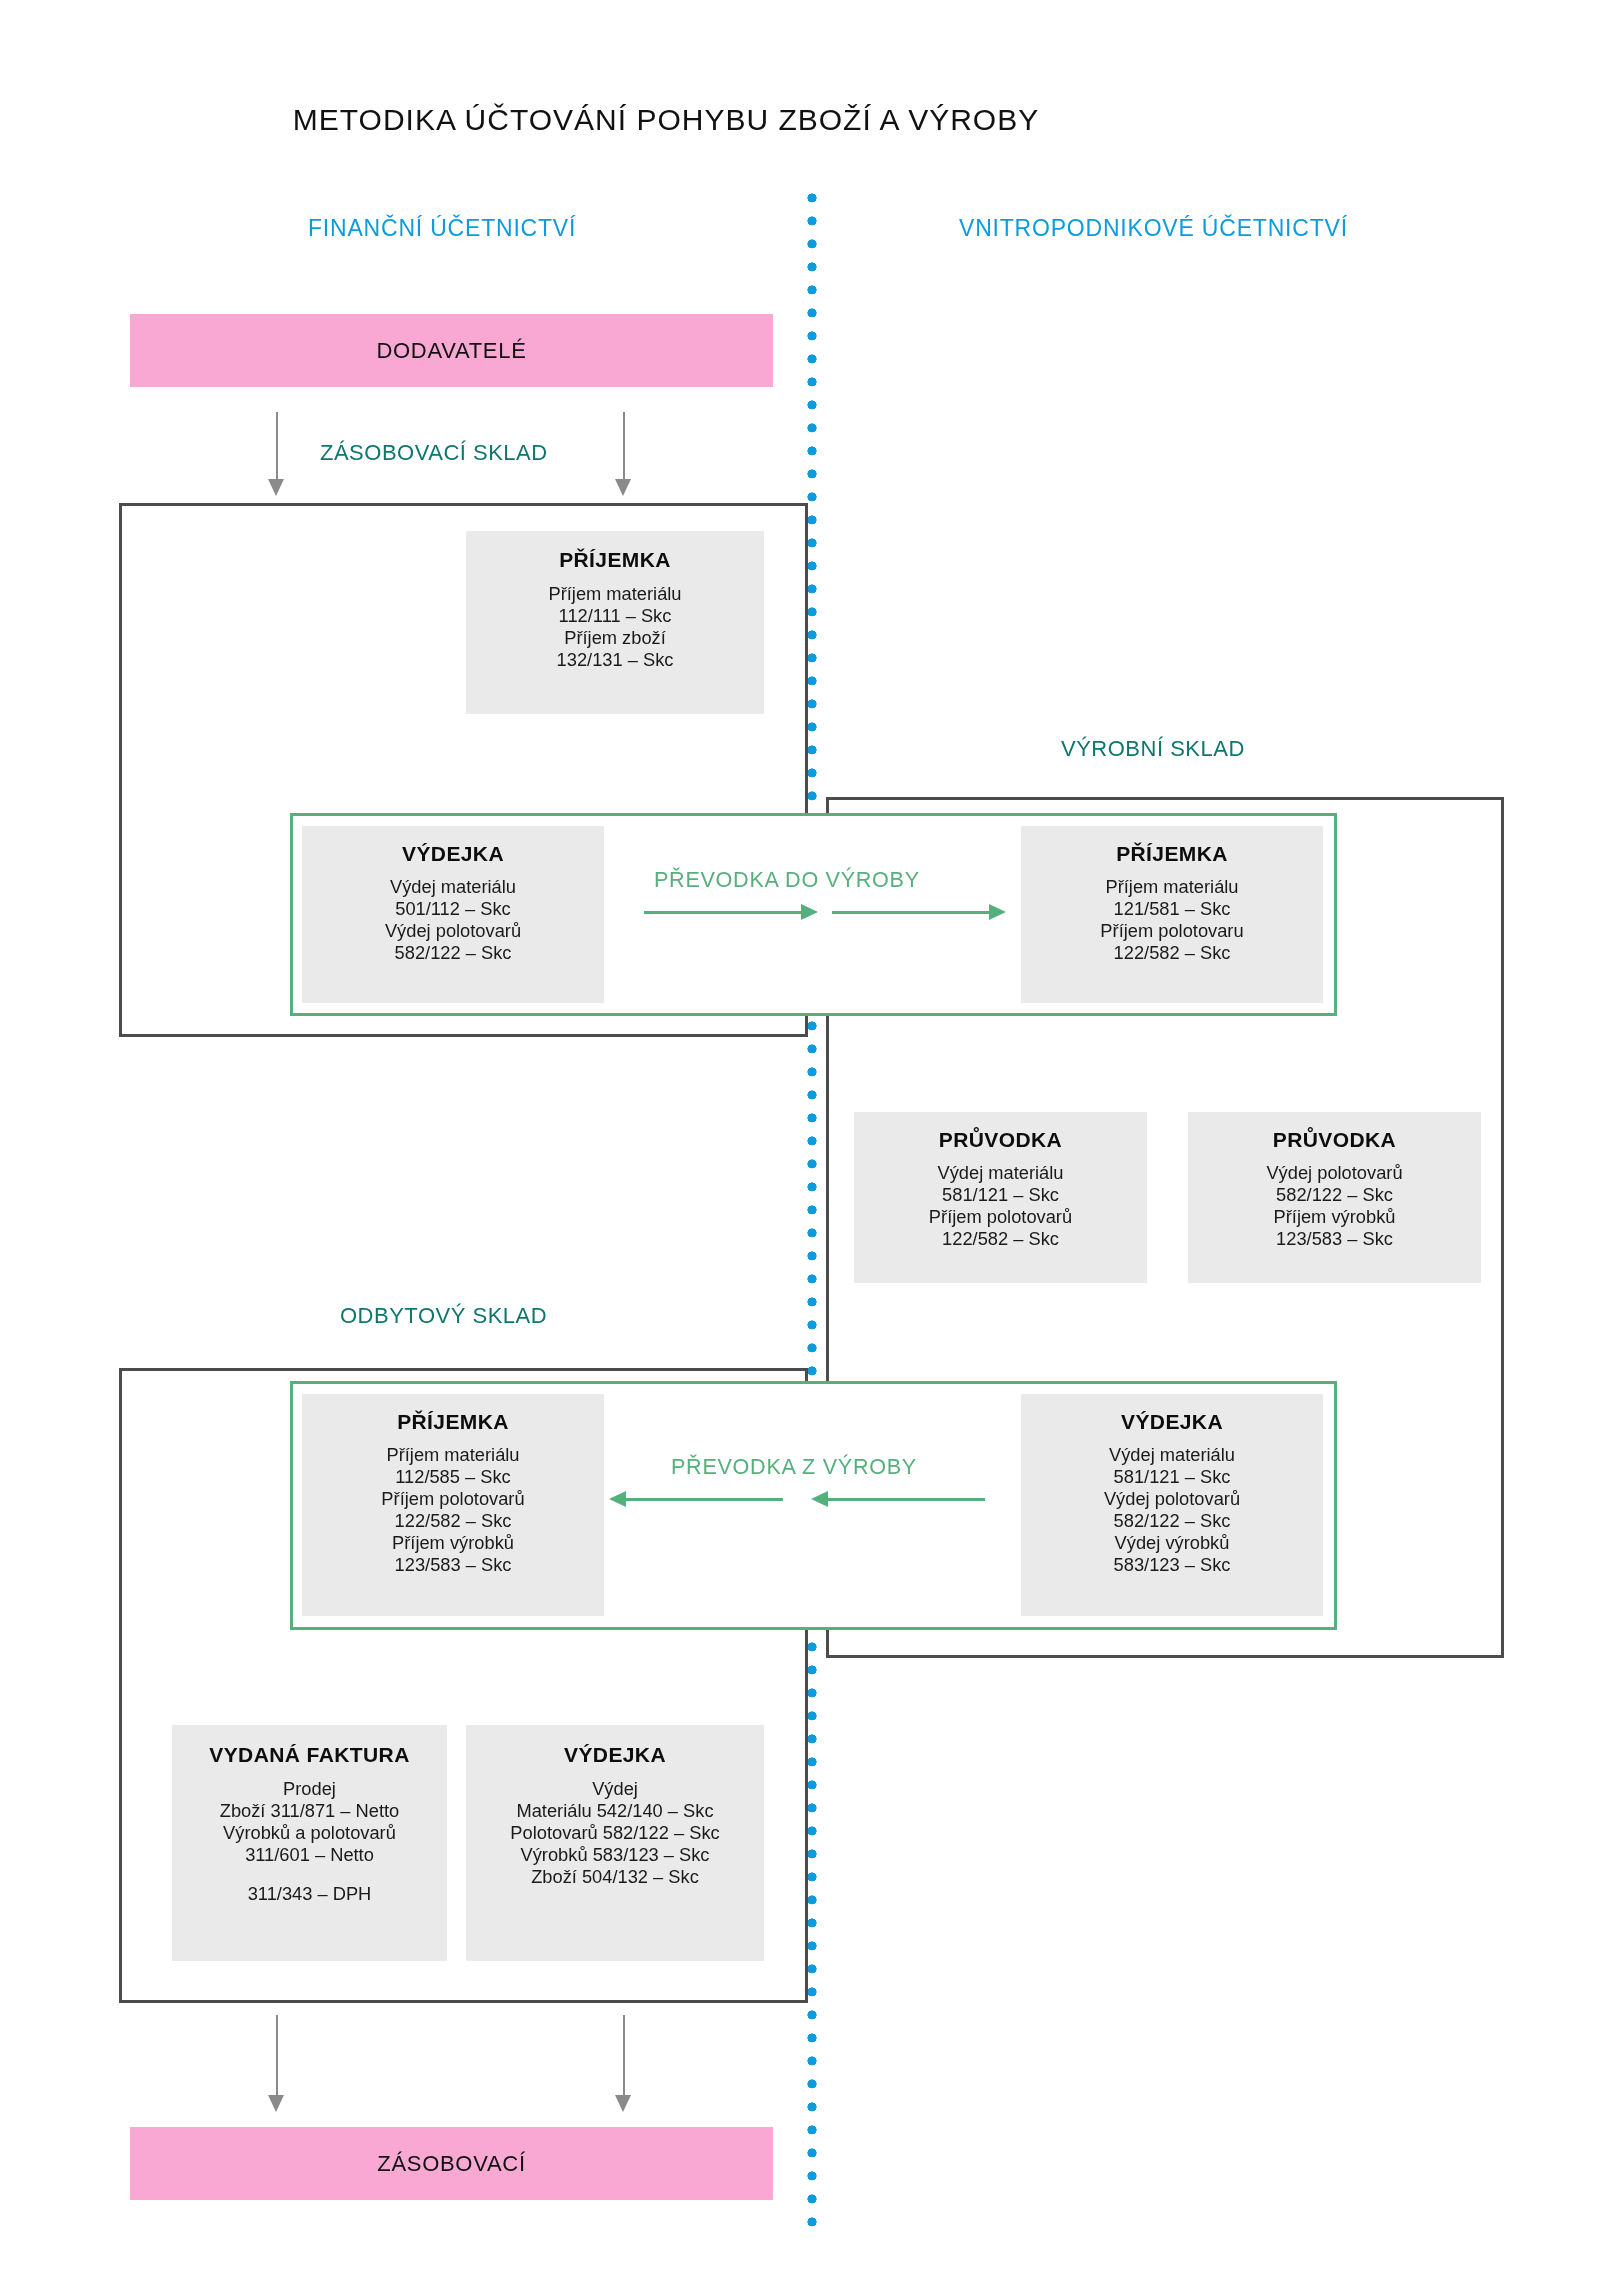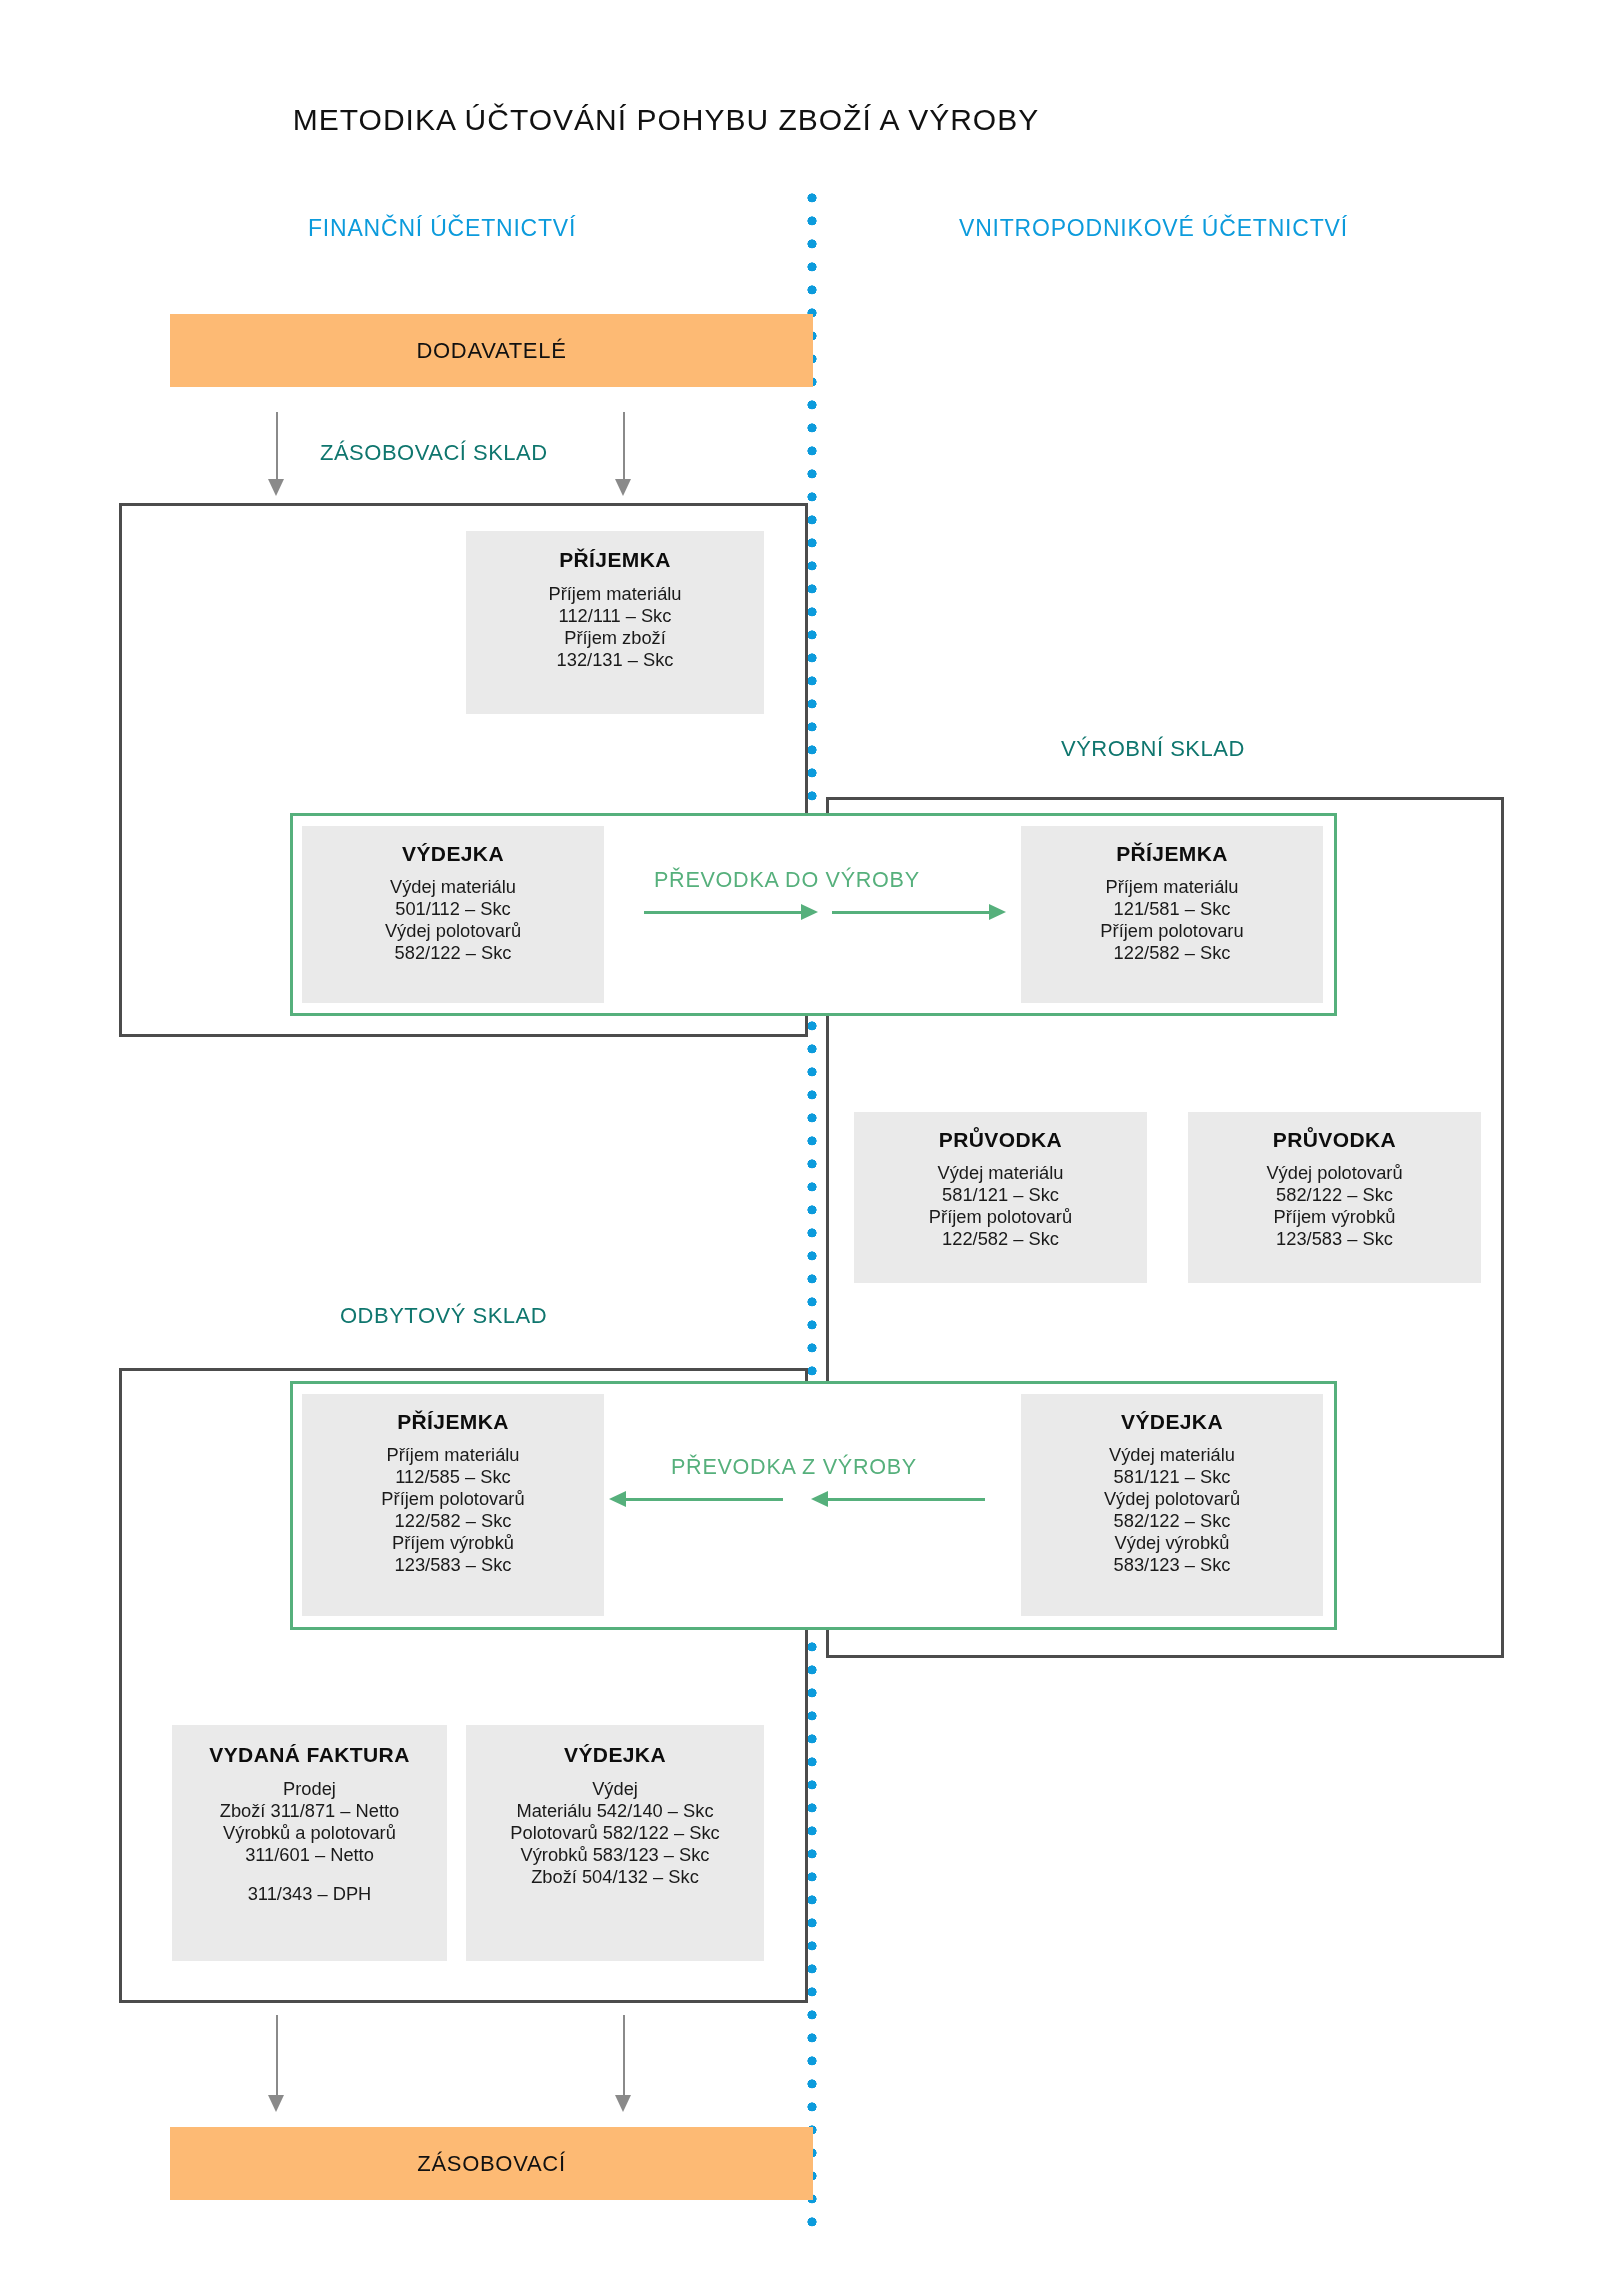--- a/index.html
+++ b/index.html
@@ -74,28 +74,27 @@
     font-size: 18.3px;
     font-weight: 400;
     color: #1a1a1a;
     white-space: nowrap;
   }
   .gbox .bx-gap { height: 17px; }
 
   
   .banner {
     position: absolute;
-    background: #fdba74;
+    background: #f9a8d4;
     display: flex;
     align-items: center;
     justify-content: center;
     font-size: 22px;
     letter-spacing: 0.7px;
     color: #111111;
-    margin-left: 40px;
   }
 
   
   .frame-dark {
     position: absolute;
     border: 3.3px solid #4C4C4C;
     box-sizing: border-box;
     background: transparent;
   }
   

